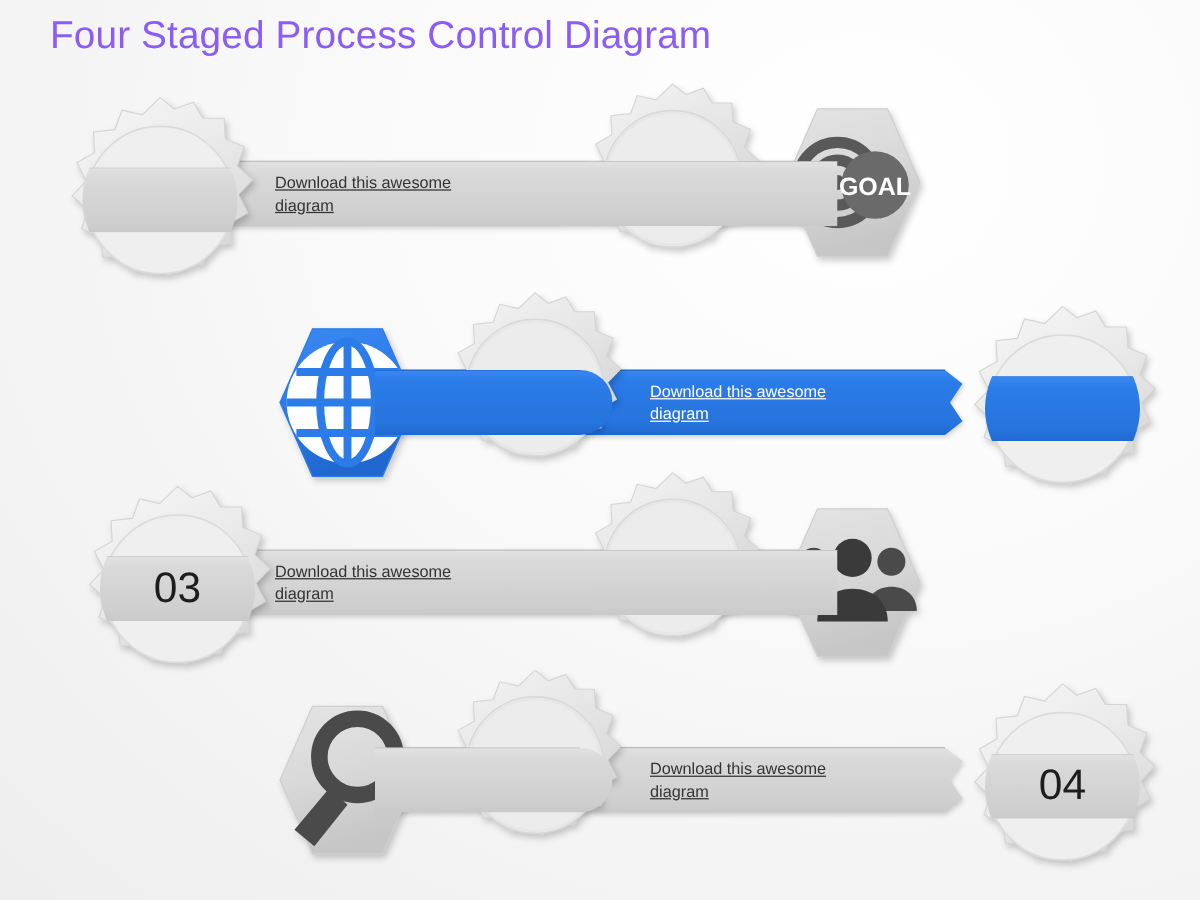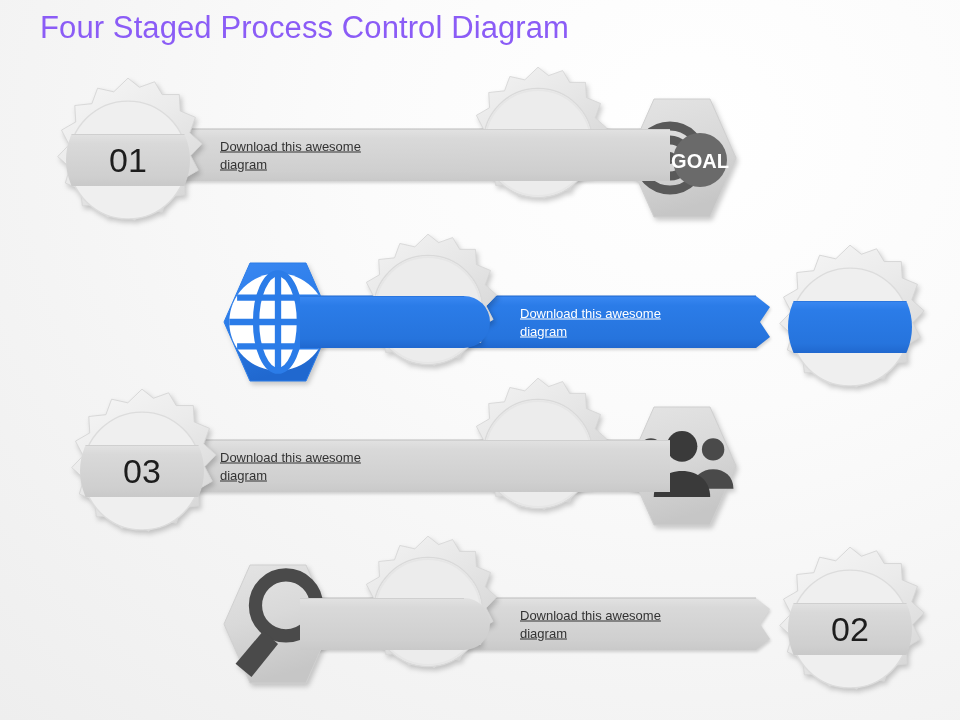--- a/index.html
+++ b/index.html
@@ -121,21 +121,21 @@
             <stop offset="82%" stop-color="#cfcfcf"></stop>
             <stop offset="100%" stop-color="#c9c9c9"></stop>
           </linearGradient>
         </defs>
         <path d="M0,0 H600 V52 H0 L14,41 L4,26 L14,11 Z" fill="url(#bg1)"></path>
         <path d="M0,0 H600" stroke="#bdbdbd" stroke-width="1" fill="none"></path>
       </svg>
       <div class="banner-text" style="left:124px;">Download this awesome diagram</div>
     </div>
 
-    <div class="hex" style="left:626px; top:42px; width:112px; height:122px;text-align:right;">
+    <div class="hex" style="left:626px; top:30px; width:112px; height:122px;text-align:right;">
       <svg viewBox="0 0 112 122">
         <defs>
           <linearGradient id="hg1" x1="0" y1="0" x2="0.25" y2="1">
             <stop offset="0%" stop-color="#e4e4e4"></stop>
             <stop offset="50%" stop-color="#d9d9d9"></stop>
             <stop offset="100%" stop-color="#c6c6c6"></stop>
           </linearGradient>
         </defs>
         <polygon points="28,2 84,2 110,61 84,120 28,120 2,61" fill="url(#hg1)" stroke="#cfcfcf" stroke-width="1"></polygon>
       </svg>
@@ -207,21 +207,20 @@
             <clipPath id="hc1">
                 <circle cx="80" cy="26" r="62"></circle>
               </clipPath>
           </defs>
           <g clip-path="url(#hc1)">
             <rect x="0" y="0" width="160" height="52" fill="url(#hb1)"></rect>
             <path d="M0,0 H160" stroke="#bdbdbd" stroke-width="1" fill="none"></path>
           </g>
         </svg>
       </div>
-      <div class="gear-num">01</div>
     </div>
 
   </div>
 
   <div class="row" style="top:222px;">
 
     <div class="banner" style="left:270px; top:74px; width:500px;">
       <svg viewBox="0 0 500 52" preserveAspectRatio="none">
         <defs>
           <linearGradient id="bg2" x1="0" y1="0" x2="0" y2="1">
@@ -529,18 +528,18 @@
             <clipPath id="hc4">
                 <circle cx="80" cy="26" r="62"></circle>
               </clipPath>
           </defs>
           <g clip-path="url(#hc4)">
             <rect x="0" y="0" width="160" height="52" fill="url(#hb4)"></rect>
             <path d="M0,0 H160" stroke="#bdbdbd" stroke-width="1" fill="none"></path>
           </g>
         </svg>
       </div>
-      <div class="gear-num">02</div>
+      <div class="gear-num">04</div>
     </div>
 
   </div>
 
 </div>
 
 </body></html>

